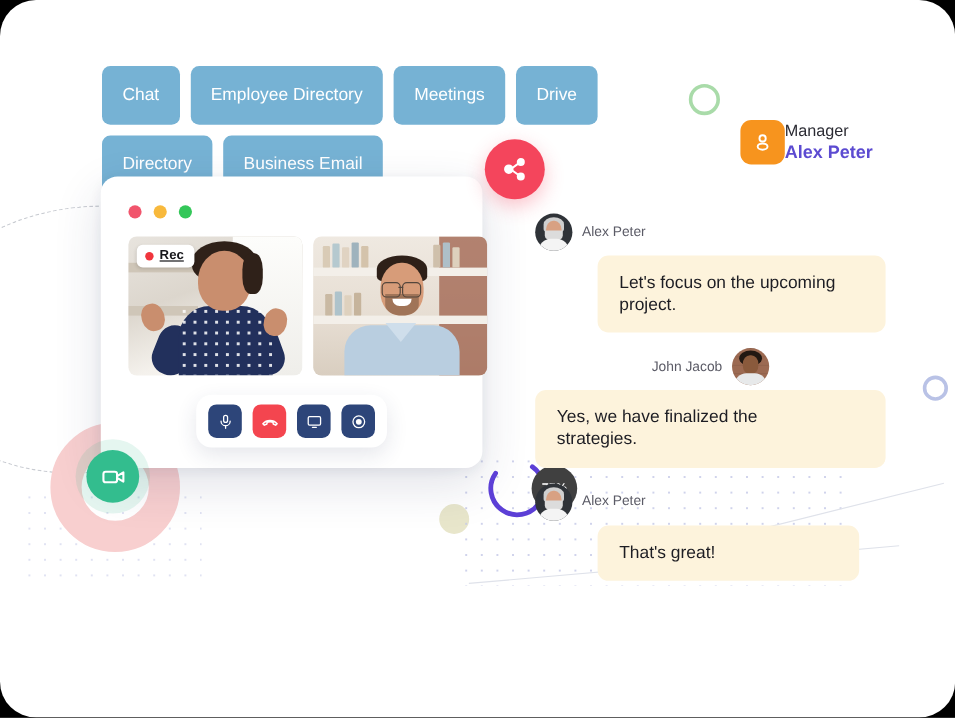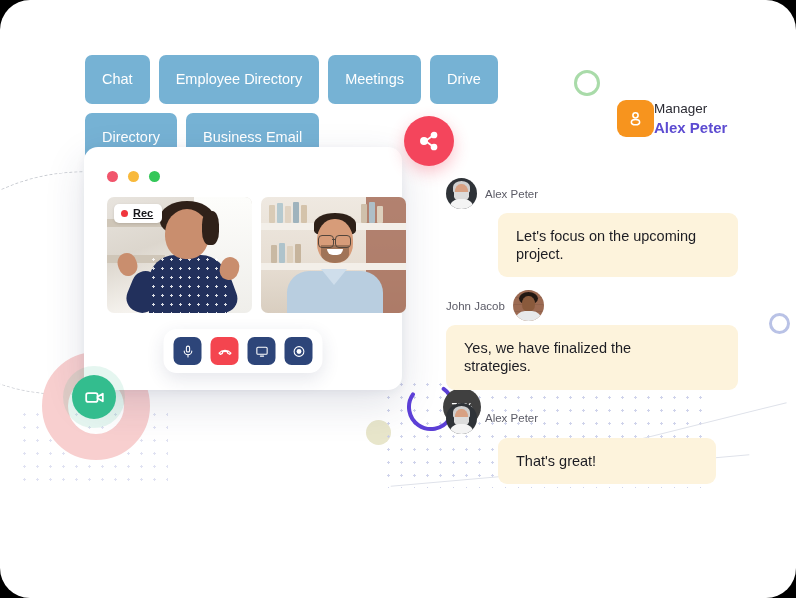--- a/index.html
+++ b/index.html
@@ -157,21 +157,21 @@
   #progress-core{
     position:absolute;left:6px;top:6px;width:38px;height:38px;border-radius:50%;
     background:#404040;display:flex;align-items:center;justify-content:center;margin-left:31px;
   }
   #progress-label{font-size:10.5px;font-weight:bold;color:#ffffff;line-height:1;}
 
   
   #chat-thread{position:absolute;left:446px;top:178px;width:292px;}
   .msg{margin-bottom:13px;}
   .msg-head{display:flex;align-items:center;gap:8px;margin-bottom:4px;}
-  .msg.right .msg-head{justify-content:flex-start;}
+  .msg.right .msg-head{justify-content:center;}
   .msg-name{font-size:11.5px;color:#5b5b66;}
   .avatar{width:31px;height:31px;border-radius:50%;flex:none;overflow:hidden;position:relative;}
 
   
   .av-alex{background:#2f3338;}
   .av-alex .av-hair{position:absolute;left:7px;top:3px;width:17px;height:12px;border-radius:50% 50% 18% 18%;background:#cfcfcf;}
   .av-alex .av-face{position:absolute;left:9px;top:6px;width:13px;height:16px;border-radius:46%;background:#d8a183;}
   .av-alex .av-beard{position:absolute;left:8px;top:14px;width:15px;height:9px;border-radius:0 0 50% 50%;background:#dcdcdc;}
   .av-alex .av-shirt{position:absolute;left:3px;top:21px;width:25px;height:12px;border-radius:10px 10px 0 0;background:#f4f4f4;}
 

